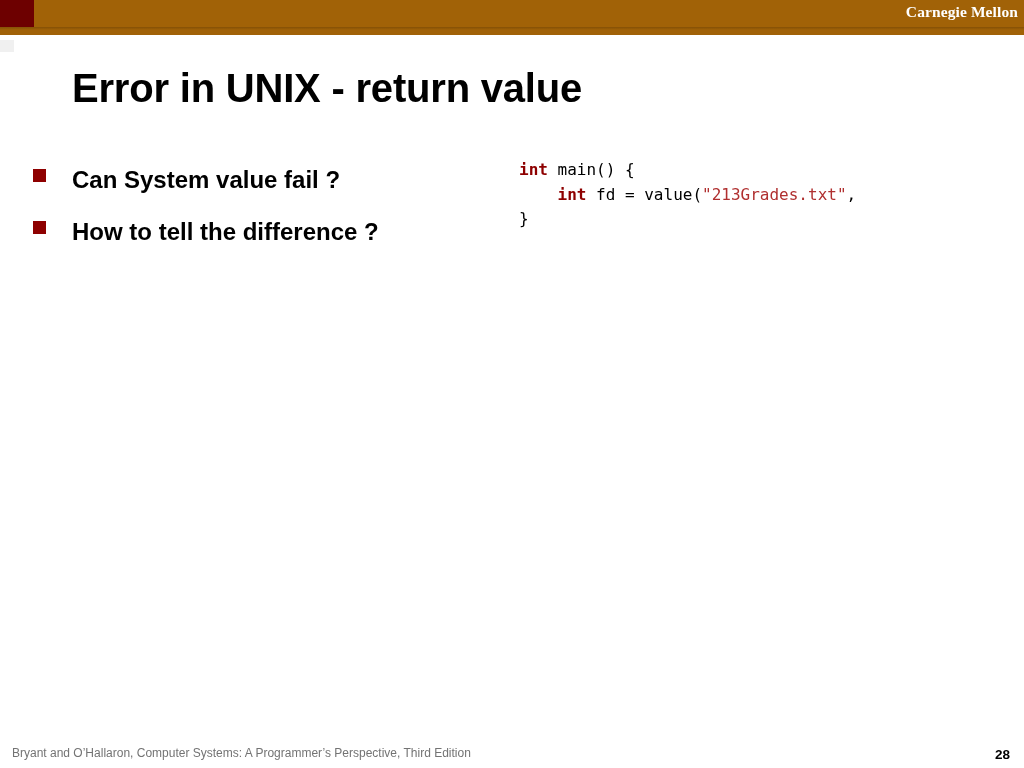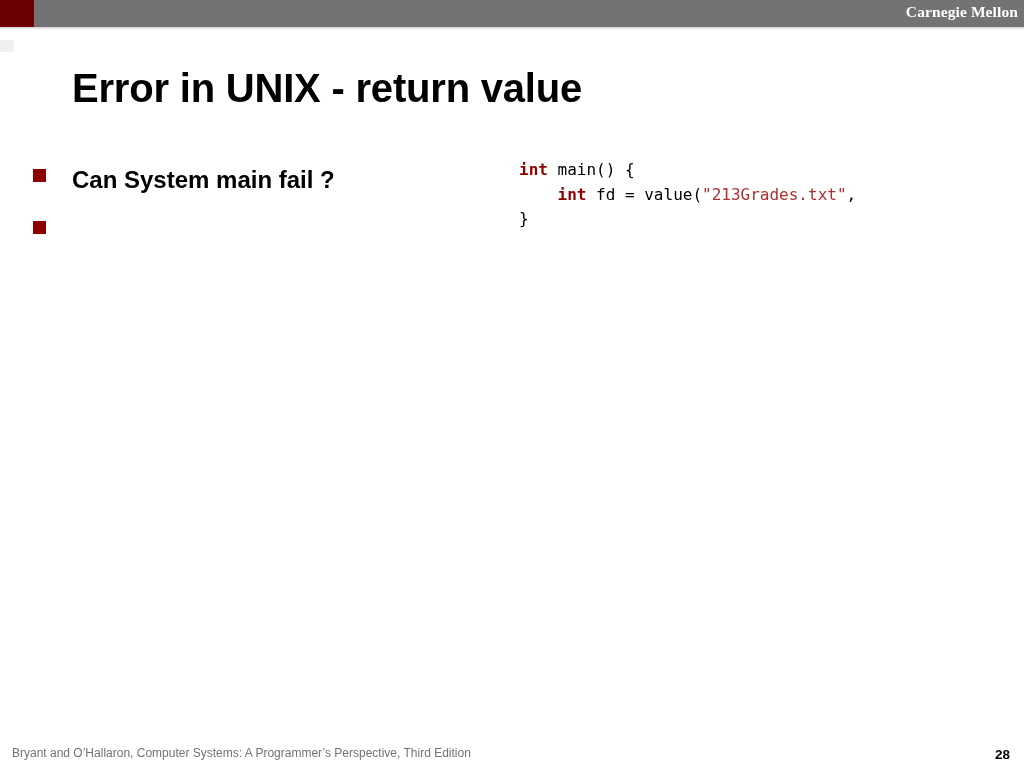--- a/index.html
+++ b/index.html
@@ -14,22 +14,22 @@
     overflow: hidden;
     position: relative;
   }
 
   
   .top-banner {
     position: absolute;
     top: 0;
     left: 0;
     width: 1024px;
-    height: 27px;
-    background: #737373;
+    height: 35px;
+    background: #a16207;
   }
   .banner-dark-left {
     position: absolute;
     top: 0;
     left: 0;
     width: 34px;
     height: 27px;
     background: #6d0000;
   }
   .banner-title {
@@ -145,23 +145,24 @@
   <div class="banner-title">Carnegie Mellon</div>
 </div>
 <div class="banner-shadow"></div>
 <div class="corner-tick"></div>
 
 <div class="slide-title">Error in UNIX - return value</div>
 
 <div class="bullets">
   <div class="bullet-row">
     <span class="bullet-marker"></span>
-    <span class="bullet-text">Can System main fail ?</span>
+    <span class="bullet-text">Can System value fail ?</span>
   </div>
   <div class="bullet-row">
     <span class="bullet-marker"></span>
+    <span class="bullet-text">How to tell the difference ?</span>
   </div>
 </div>
 
 <div class="code-block" id="code-block"><div><span class="kw">int</span><span> main() {</span></div><div><span>    </span><span class="kw">int</span><span> fd = value(</span><span class="str">"213Grades.txt"</span><span>,</span></div><div><span>}</span></div></div>
 
 <div class="footer-left">Bryant and O’Hallaron, Computer Systems: A Programmer’s Perspective, Third Edition</div>
 <div class="footer-right">28</div>
 
 </body></html>

